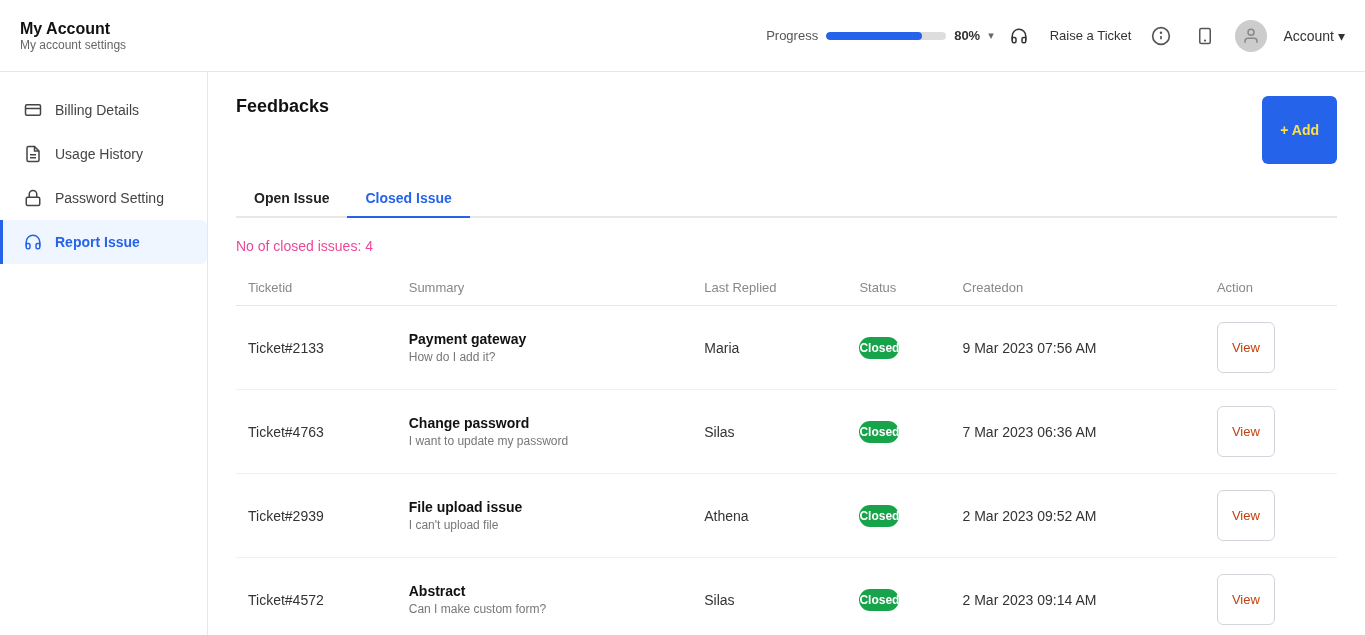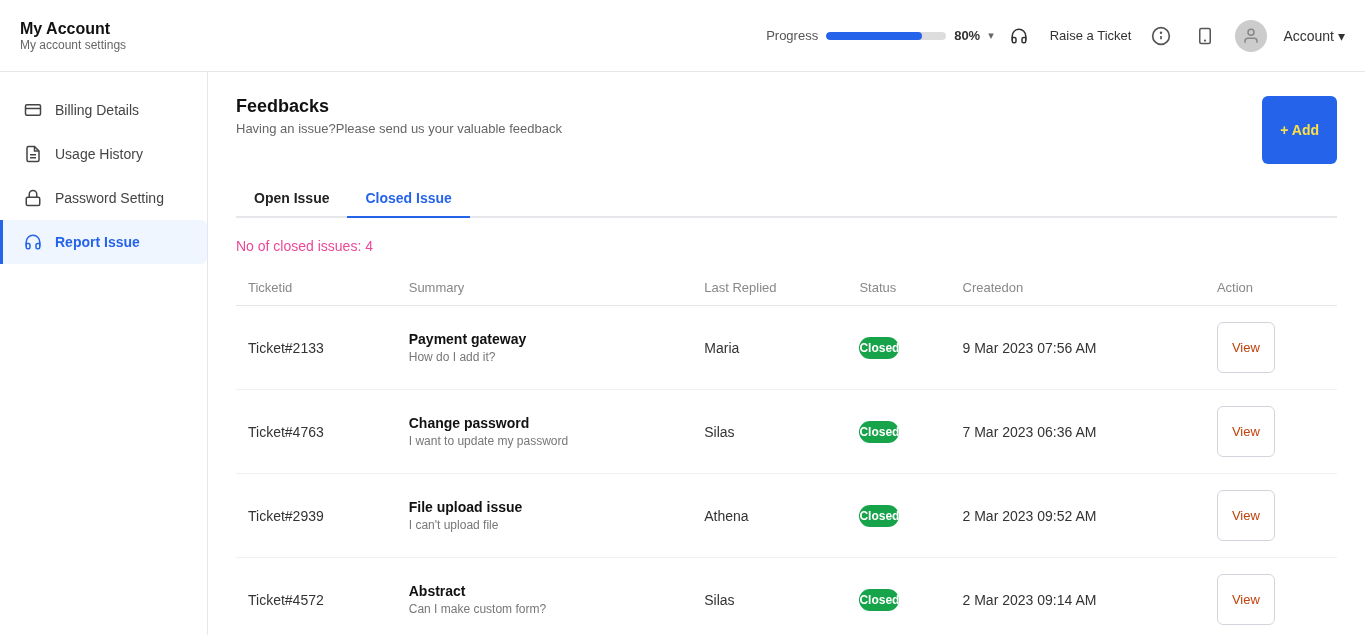--- a/index.html
+++ b/index.html
@@ -186,21 +186,20 @@
       <span>Report Issue</span>
     </div>
 
   </div>
 
   <div class="main">
 
     <div class="page-header">
       <div>
         <div class="page-title">Feedbacks</div>
-        <div class="page-subtitle">Having an issue?Please send us your valuable feedback</div>
       </div>
       <button class="add-btn">+ Add</button>
     </div>
 
     <div class="tabs">
       <div class="tab">Open Issue</div>
       <div class="tab active">Closed Issue</div>
     </div>
 
     <div class="issue-count">No of closed issues: 4</div>

